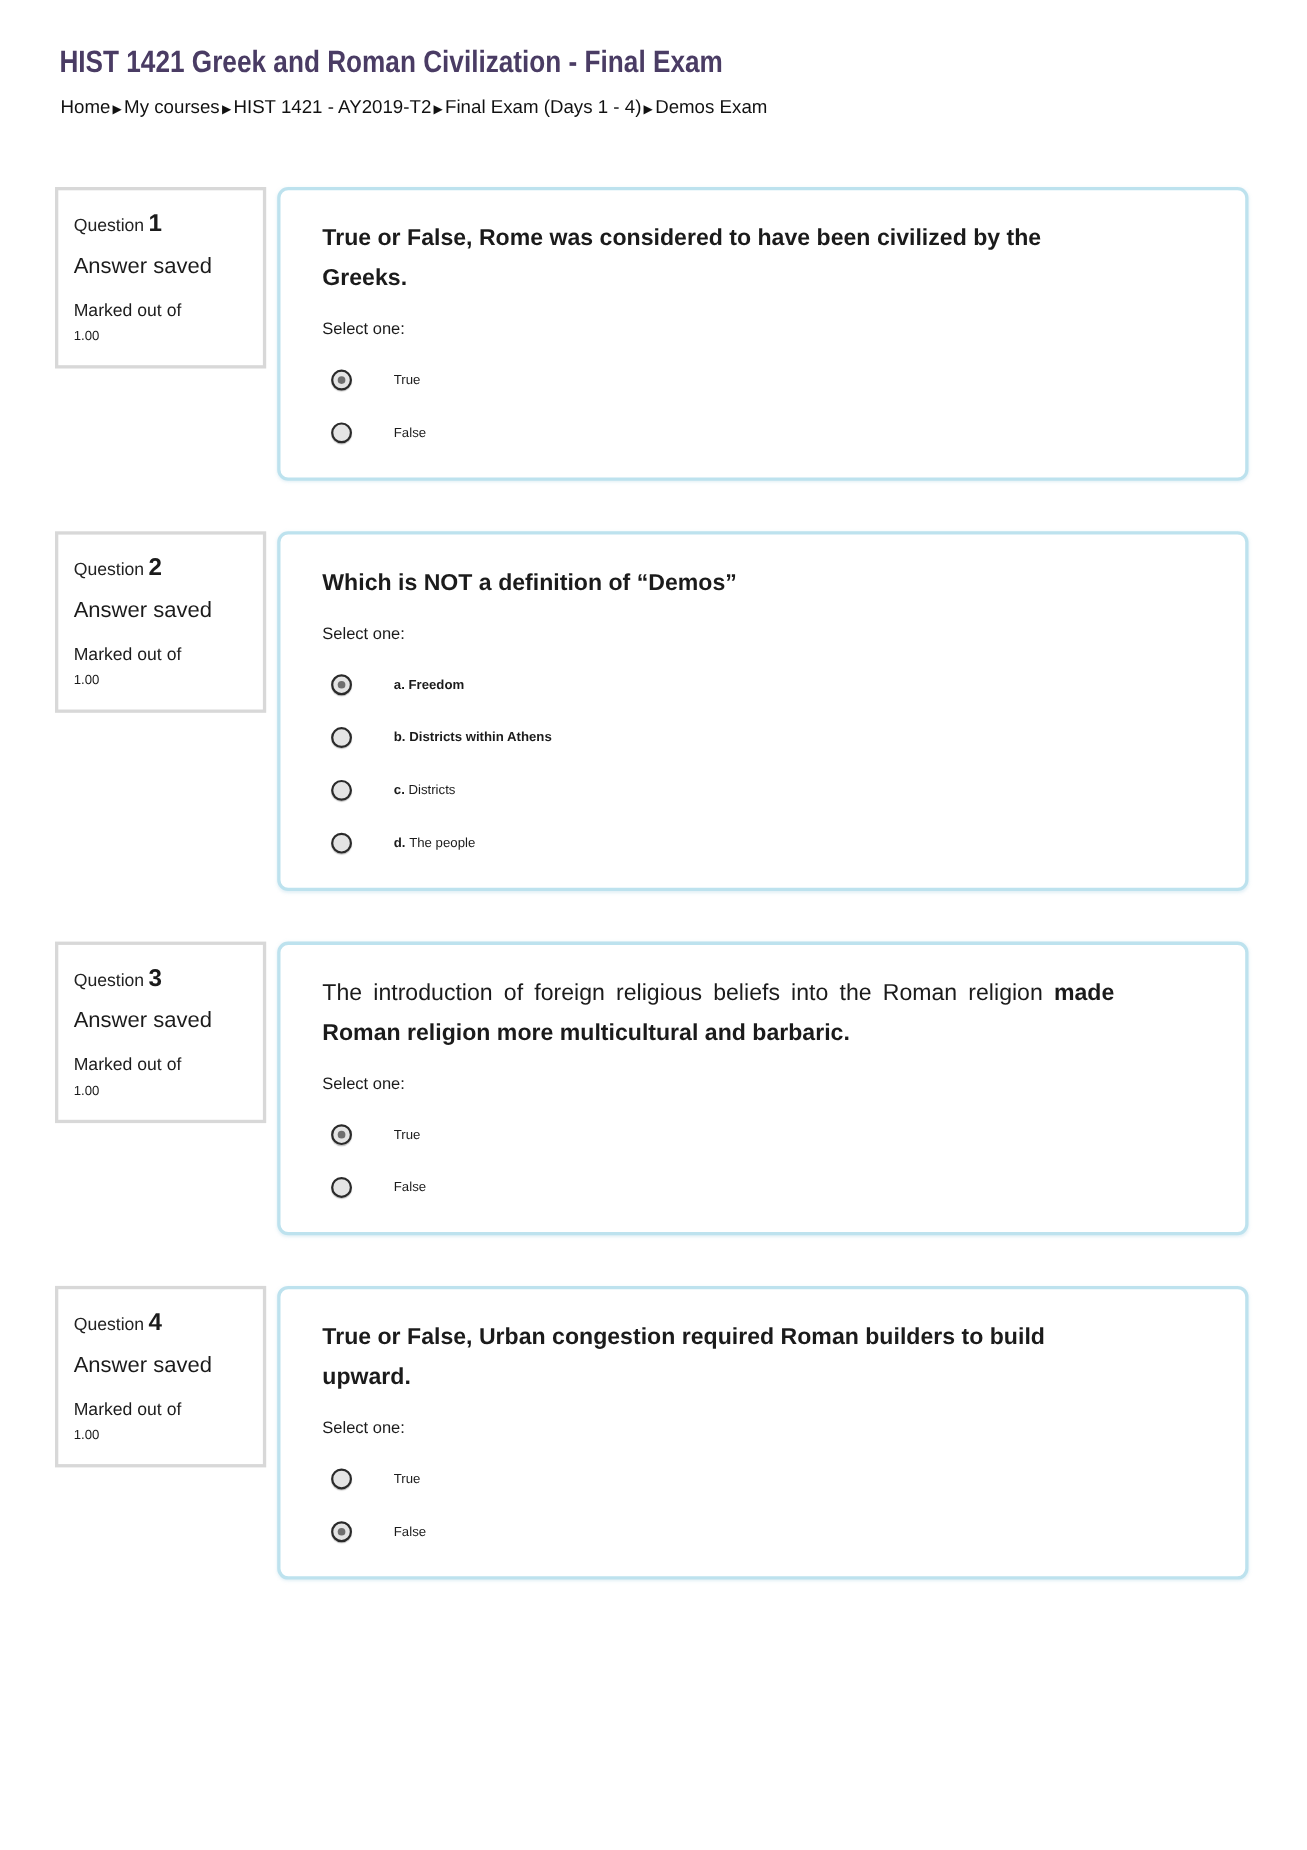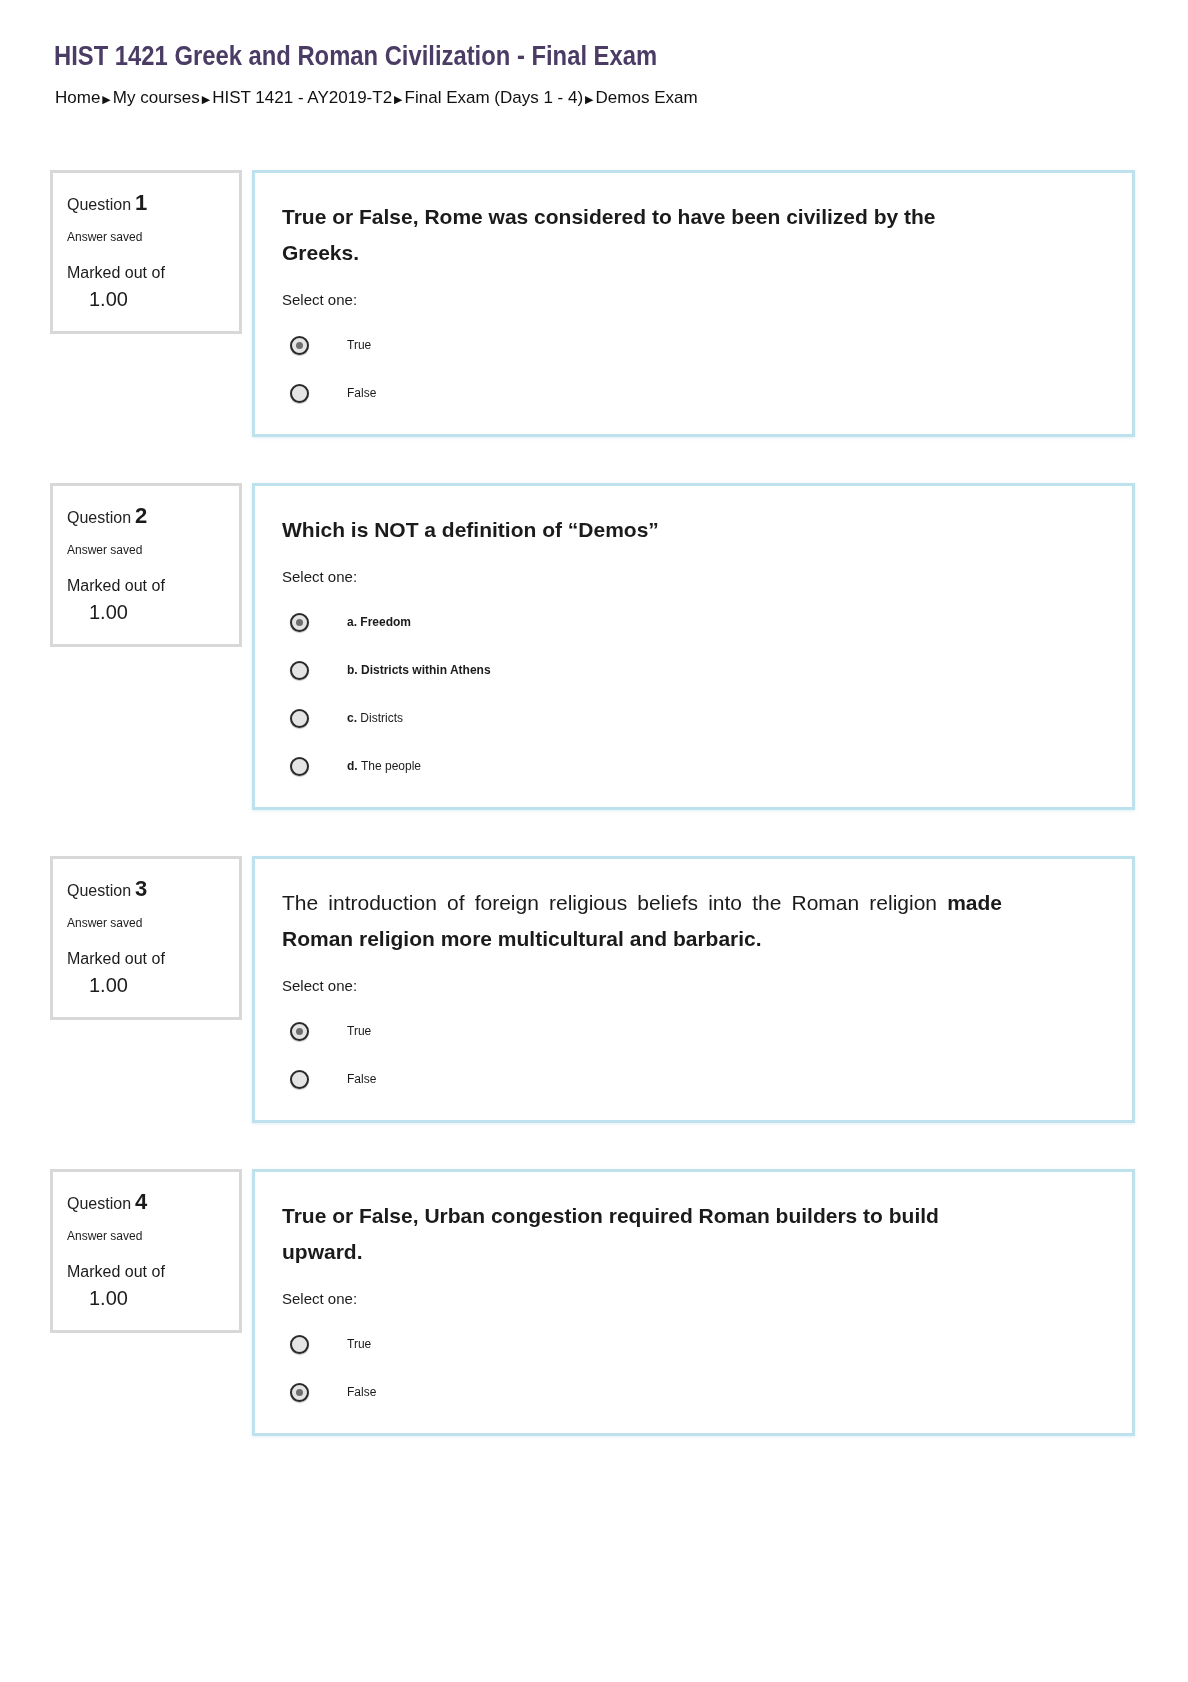--- a/index.html
+++ b/index.html
@@ -40,28 +40,28 @@
   .question.first{margin-top:62px;}
   .info{
     width:160px;flex:0 0 auto;
     border:3px solid var(--infobox-border);
     padding:18px 12px 20px 14px;
     background:#fff;
   }
   .q-head{line-height:24px;}
   .q-label{font-size:16px;color:#222;}
   .q-num{font-size:22px;font-weight:700;margin-left:4px;}
-  .q-status{margin-top:13px;font-size:12px;}
+  .q-status{margin-top:13px;font-size:20px;}
   .q-marked{margin-top:17px;font-size:16px;line-height:24px;}
-  .q-mark{margin-top:3px;font-size:20px;margin-left:22px;}
+  .q-mark{margin-top:3px;font-size:12px;}
   .panel{
     flex:1;margin-left:10px;
     border:3px solid var(--panel-border);
-    border-radius:0;
-    padding:26px 30px 30px 27px;
+    border-radius:10px;
+    padding:26px 30px 30px 38px;
     background:#fff;
     box-shadow:0 1px 3px rgba(170,210,225,0.35);
     box-sizing:border-box;
   }
   .q-text{
     margin:0;max-width:720px;
     font-size:21px;line-height:36px;
   }
   .q-text.justify{text-align:justify;}
   .select-one{margin:20px 0 0;font-size:15px;}

